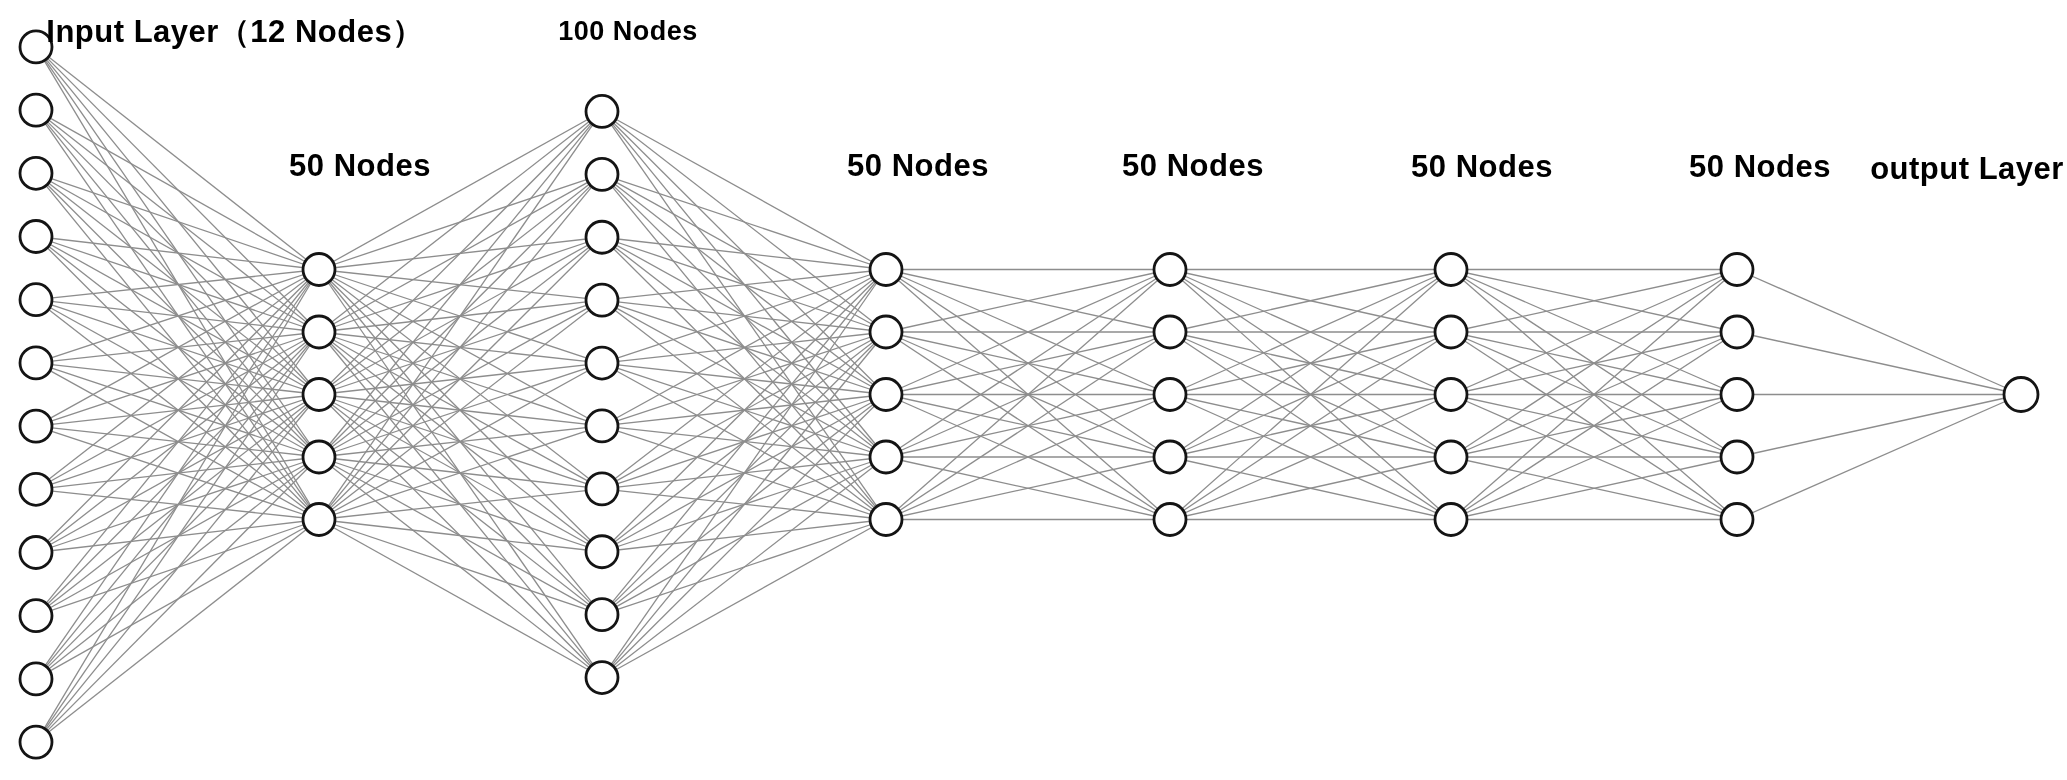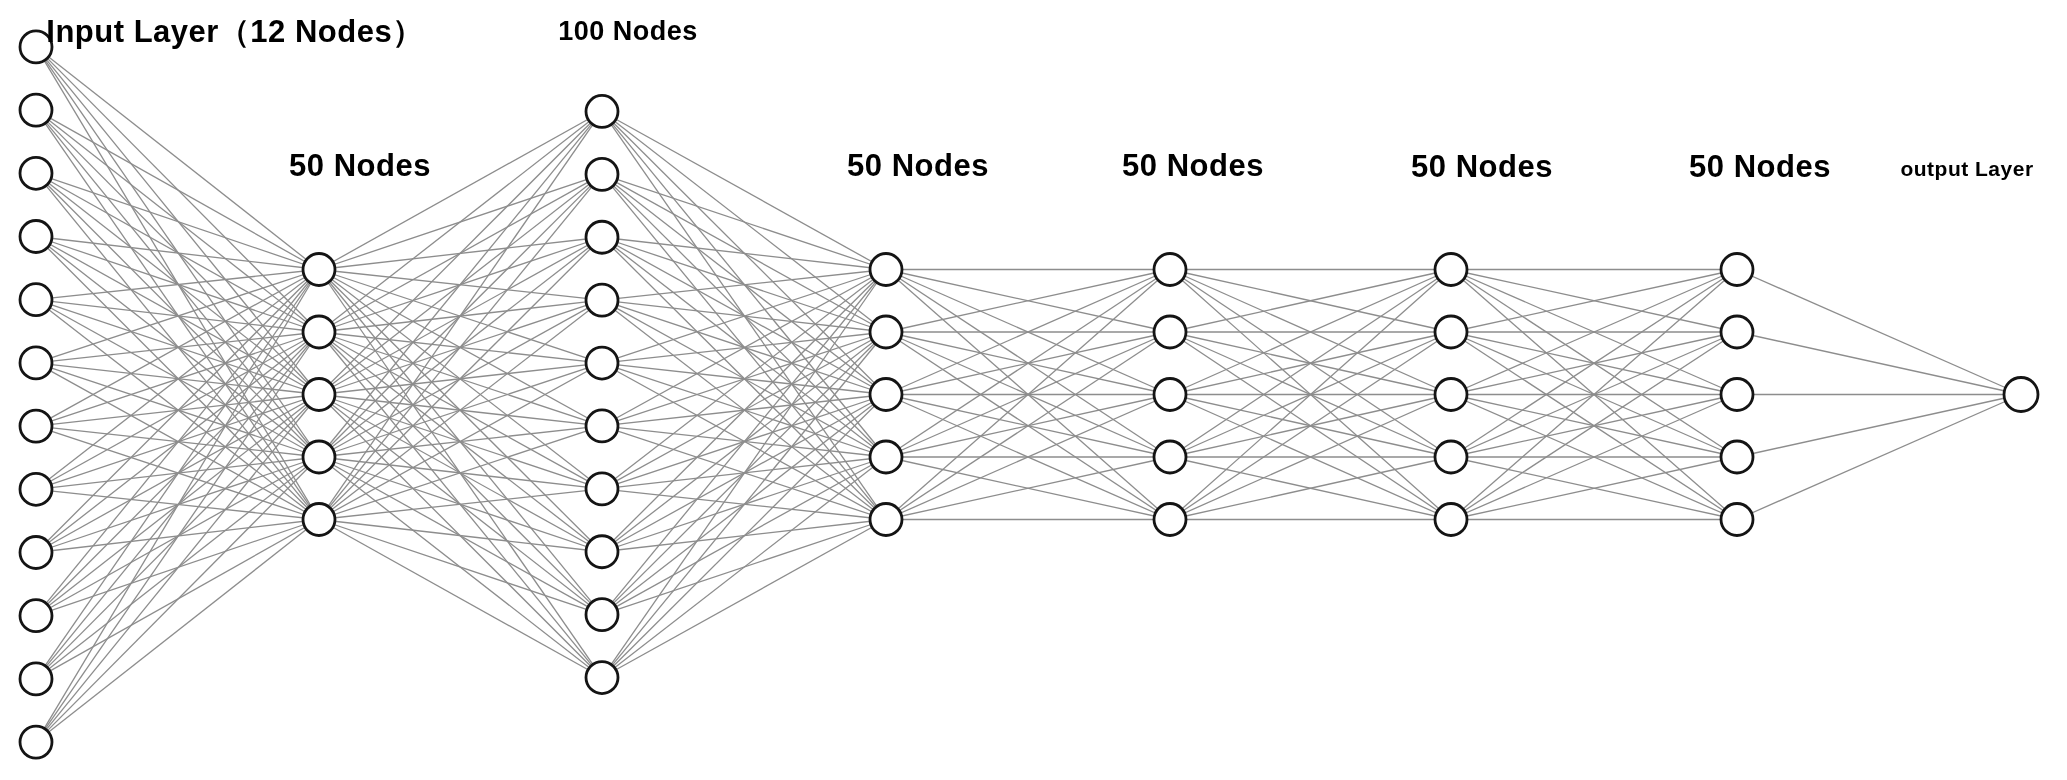--- a/index.html
+++ b/index.html
@@ -342,14 +342,14 @@
         <circle cx="2021" cy="394.5" r="17" fill="#ffffff" stroke="#141414" stroke-width="2.8"></circle>
       </g>
     </svg>
   <div class="layer-label" style="left: 235px; top: 32px; color: rgb(0, 0, 0); font-size: 31px;">Input Layer（12 Nodes）</div>
   <div class="layer-label" style="left: 360px; top: 166px; color: rgb(0, 0, 0); font-size: 31px;">50 Nodes</div>
   <div class="layer-label" style="left: 628px; top: 31px; color: rgb(0, 0, 0); font-size: 27px;">100 Nodes</div>
   <div class="layer-label" style="left: 918px; top: 166px; color: rgb(0, 0, 0); font-size: 31px;">50 Nodes</div>
   <div class="layer-label" style="left: 1193px; top: 166px; color: rgb(0, 0, 0); font-size: 31px;">50 Nodes</div>
   <div class="layer-label" style="left: 1482px; top: 167px; color: rgb(0, 0, 0); font-size: 31px;">50 Nodes</div>
   <div class="layer-label" style="left: 1760px; top: 167px; color: rgb(0, 0, 0); font-size: 31px;">50 Nodes</div>
-  <div class="layer-label" style="left: 1967px; top: 169px; color: rgb(0, 0, 0); font-size: 21px;">output Layer</div>
+  <div class="layer-label" style="left: 1967px; top: 169px; color: rgb(0, 0, 0); font-size: 31px;">output Layer</div>
 </div>
 
 </body></html>

